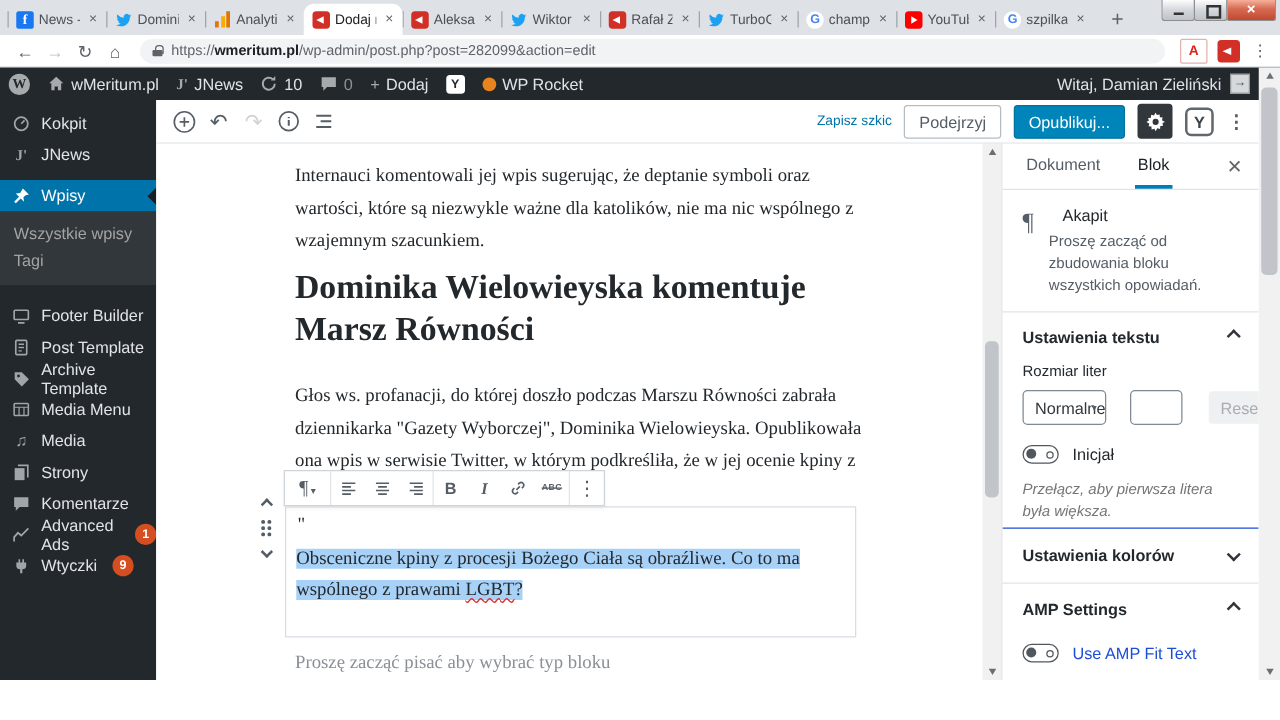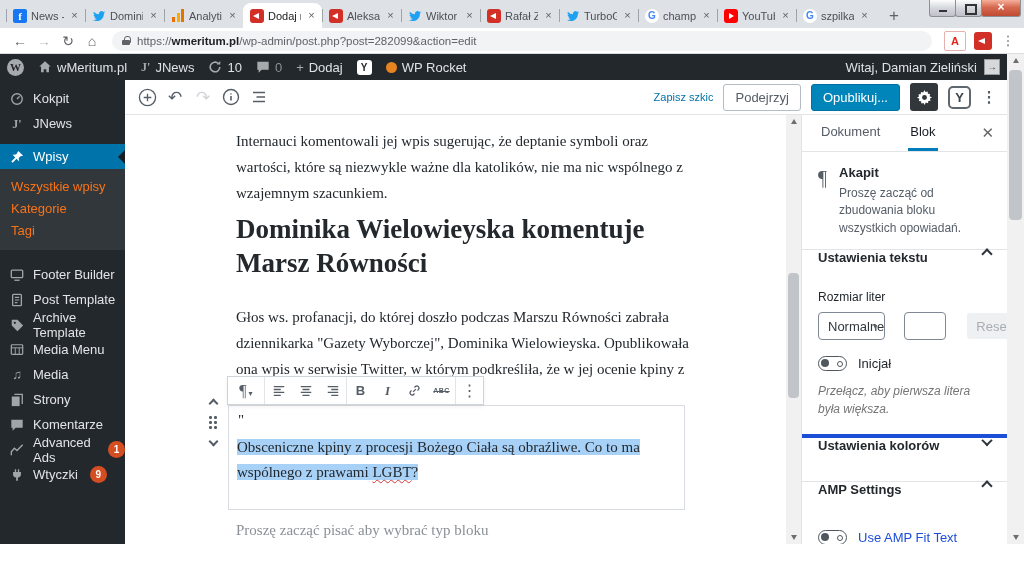--- a/index.html
+++ b/index.html
@@ -83,21 +83,21 @@
   .mitem{position:relative;height:25px;display:flex;align-items:center;gap:8px;padding-left:9px;
          font-size:13px;color:#e2e4e7;}
   .mitem .mi{width:16px;flex:none;color:#a0a5aa;display:flex;align-items:center;justify-content:center;font-size:13px;}
   .mitem.active{background:#0073aa;color:#fff;}
   .mitem.active .mi{color:#fff;}
   .mitem.active::after{content:"";position:absolute;right:0;top:50%;margin-top:-7px;
                        border:7px solid transparent;border-right-color:#191e23;border-left-width:0;}
   .gap8{margin-top:8px;}
   .gap12{margin-top:12px;}
   .submenu{background:#32373c;padding:7px 0 8px;}
-  .sitem{height:22px;line-height:22px;padding-left:11px;font-size:13px;color:#f97316;}
+  .sitem{height:22px;line-height:22px;padding-left:11px;font-size:13px;color:#a3a3a3;}
   .sitem.current{color:#fff;font-weight:700;}
   .badge{margin-left:4px;min-width:17px;height:17px;border-radius:9px;background:#d54e21;color:#fff;
          font:600 10px/17px "Liberation Sans",sans-serif;text-align:center;padding:0 4px;}
 
   
   .eheader{position:absolute;left:125px;top:80px;width:882px;height:35px;background:#fff;
            border-bottom:1px solid #e2e4e7;display:flex;align-items:center;padding:0 10px 0 8px;}
   .etool{width:28px;height:28px;display:grid;place-items:center;color:#555d66;font-size:17px;}
   .etool.dis{color:#d0d4d9;}
   .ehright{margin-left:auto;display:flex;align-items:center;gap:10px;}
@@ -156,29 +156,29 @@
 
   
   .inspector{position:absolute;left:801px;top:115px;width:206px;height:429px;background:#fff;
              border-left:1px solid #e2e4e7;font-size:13px;color:#23282d;overflow:hidden;}
   .itabs{height:37px;border-bottom:1px solid #e2e4e7;display:flex;align-items:stretch;padding-left:17px;}
   .itab{display:flex;align-items:center;padding:0 2px;margin-right:26px;color:#555d66;border-bottom:3px solid transparent;}
   .itab.active{color:#191e23;border-bottom-color:#007cba;}
   .iclose{margin-left:auto;align-self:center;padding:0 13px;color:#666;font-size:15px;}
   .blockcard{display:flex;gap:12px;padding:13px 16px 12px;border-bottom:1px solid #e2e4e7;min-height:76px;}
   .bc-icon{font:20px/1 "Liberation Serif",serif;color:#555d66;padding-top:3px;}
-  .bc-title{font-weight:700;margin-bottom:5px;}
+  .bc-title{font-weight:400;margin-bottom:5px;margin-left:11px;}
   .bc-desc{font-size:12px;color:#555d66;line-height:1.45;}
-  .phead{display:flex;justify-content:space-between;padding:0 16px;height:44px;
+  .phead{display:flex;align-items:center;justify-content:space-between;padding:0 16px;height:44px;
          font-weight:600;border-bottom:1px solid #e2e4e7;}
   .phead.open{border-bottom:none;height:38px;}
   .ichev{width:8px;height:8px;border-right:2px solid #30363c;border-bottom:2px solid #30363c;}
   .ichev.dn{transform:rotate(45deg) translate(-1px,-1px);}
   .ichev.up{transform:rotate(225deg);}
-  .pbody{padding:0 16px 16px;border-bottom:4px solid #1d4ed8;}
+  .pbody{padding:0 16px 4px;border-bottom:1px solid #1d4ed8;}
   .flabel{font-size:12px;margin:2px 0 8px;}
   .ctrlrow{display:flex;gap:19px;align-items:center;}
   .fselect{position:relative;width:86px;height:28px;border:1px solid #7e8993;border-radius:4px;
            display:flex;align-items:center;padding-left:9px;font-size:13px;color:#32373c;}
   .fselect .caret{position:absolute;right:7px;font-size:8px;}
   .finput{width:42px;height:28px;border:1px solid #7e8993;border-radius:4px;background:#fff;}
   .freset{height:26px;border:none;border-radius:3px;background:#eef0f1;color:#a8adb3;font-size:13px;padding:0 9px;margin-left:2px;}
   .togglerow{display:flex;align-items:center;gap:11px;margin-top:16px;}
   .toggle{width:29px;height:15px;border:1.5px solid #50575e;border-radius:9px;position:relative;background:#fff;flex:none;}
   .toggle::before{content:"";position:absolute;left:2px;top:2px;width:8px;height:8px;border-radius:50%;background:#50575e;}
@@ -400,21 +400,20 @@
     <div class="mitem active gap8">
       <span class="mi">
           <svg width="14" height="14" viewBox="0 0 16 16">
             <path fill="currentColor" d="M9.5 1L15 6.5l-3 .5-2 2 .5 4-3-3L3 14.5 1.5 13 6 8.5l-3-3 4-.5z"></path>
           </svg>
         </span>
       <span>Wpisy</span>
     </div>
     <div class="submenu">
       <div class="sitem">Wszystkie wpisy</div>
-      <div class="sitem">Kategorie</div>
       <div class="sitem">Tagi</div>
     </div>
     <div class="mitem gap12">
       <span class="mi">
           <svg width="14" height="14" viewBox="0 0 16 16">
             <rect x="1.5" y="2.5" width="13" height="8.5" rx="1" fill="none" stroke="currentColor" stroke-width="1.5"></rect>
             <path d="M5 14h6" stroke="currentColor" stroke-width="1.5"></path>
           </svg>
         </span>
       <span>Footer Builder</span>

